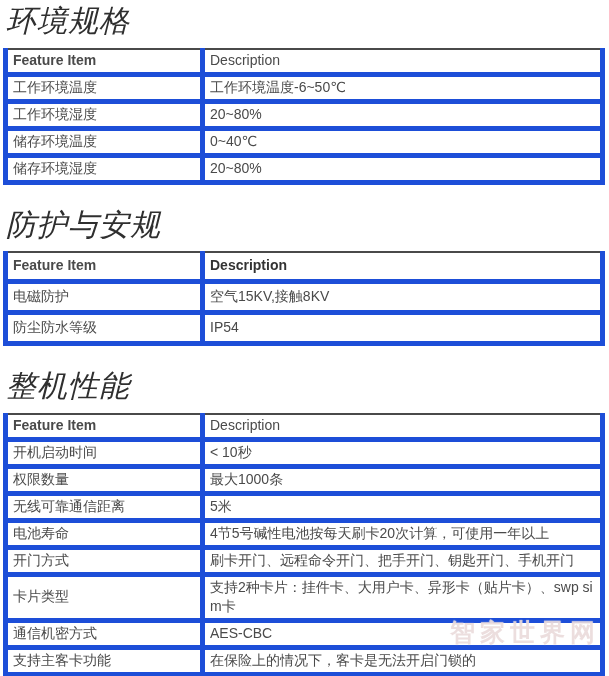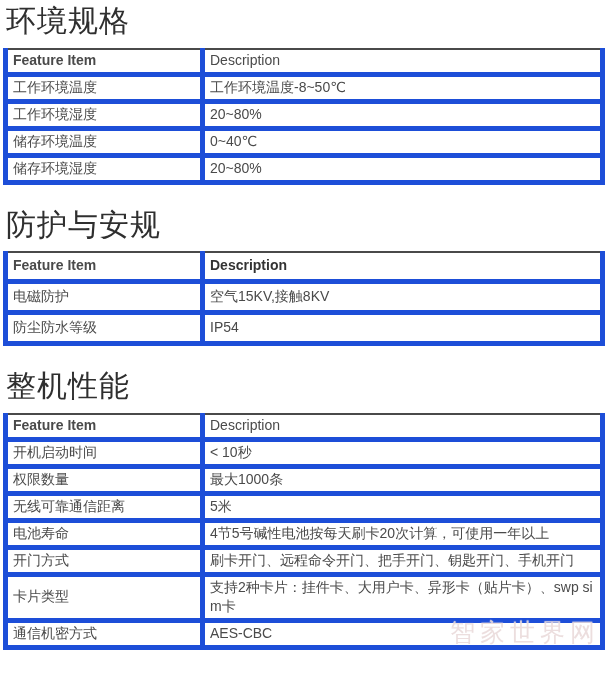--- a/index.html
+++ b/index.html
@@ -23,20 +23,21 @@
   section.spec-section + section.spec-section { margin-top: 21px; }
 
   h1.section-title {
     font-size: 30px;
     line-height: 1.25;
     font-weight: 500;
     color: #2f2f2f;
     margin: 0 0 8px 6px;
     padding: 0;
     letter-spacing: 1px;
+    font-style: italic;
   }
 
   table.spec-table {
     border-collapse: collapse;
     table-layout: fixed;
     width: 602px;
     margin-left: 3px;
     background: #ffffff;
   }
   table.spec-table th,
@@ -66,21 +67,21 @@
   table.spec-table.tall td { padding-top: 3px; padding-bottom: 4px; }
 
   .watermark {
     position: absolute;
     top: 616px;
     right: 4px;
     width: 160px;
     text-align: center;
     font-size: 25px;
     letter-spacing: 5px;
-    font-weight: normal;
+    font-weight: bold;
     color: rgba(221, 194, 194, 0.55);
     text-shadow: 0 0 1px rgba(255, 255, 255, 0.9);
     pointer-events: none;
     white-space: nowrap;
   }
 </style>
 </head>
 <body>
 
 <main>
@@ -94,21 +95,21 @@
           </colgroup>
           <thead>
             <tr>
               <th class="feature-header">Feature Item</th>
               <th class="description-header">Description</th>
             </tr>
           </thead>
           <tbody>
             <tr>
               <td>工作环境温度</td>
-              <td>工作环境温度-8~50℃</td>
+              <td>工作环境温度-6~50℃</td>
             </tr>
             <tr>
               <td>工作环境湿度</td>
               <td>20~80%</td>
             </tr>
             <tr>
               <td>储存环境温度</td>
               <td>0~40℃</td>
             </tr>
             <tr>
@@ -178,18 +179,22 @@
               <td>刷卡开门、远程命令开门、把手开门、钥匙开门、手机开门</td>
             </tr>
             <tr>
               <td>卡片类型</td>
               <td>支持2种卡片：挂件卡、大用户卡、异形卡（贴片卡）、swp sim卡</td>
             </tr>
             <tr>
               <td>通信机密方式</td>
               <td>AES-CBC</td>
             </tr>
+            <tr>
+              <td>支持主客卡功能</td>
+              <td>在保险上的情况下，客卡是无法开启门锁的</td>
+            </tr>
           </tbody>
         </table>
       </section>
     </div>
   <div class="watermark">智家世界网</div>
 </main>
 
 </body></html>

